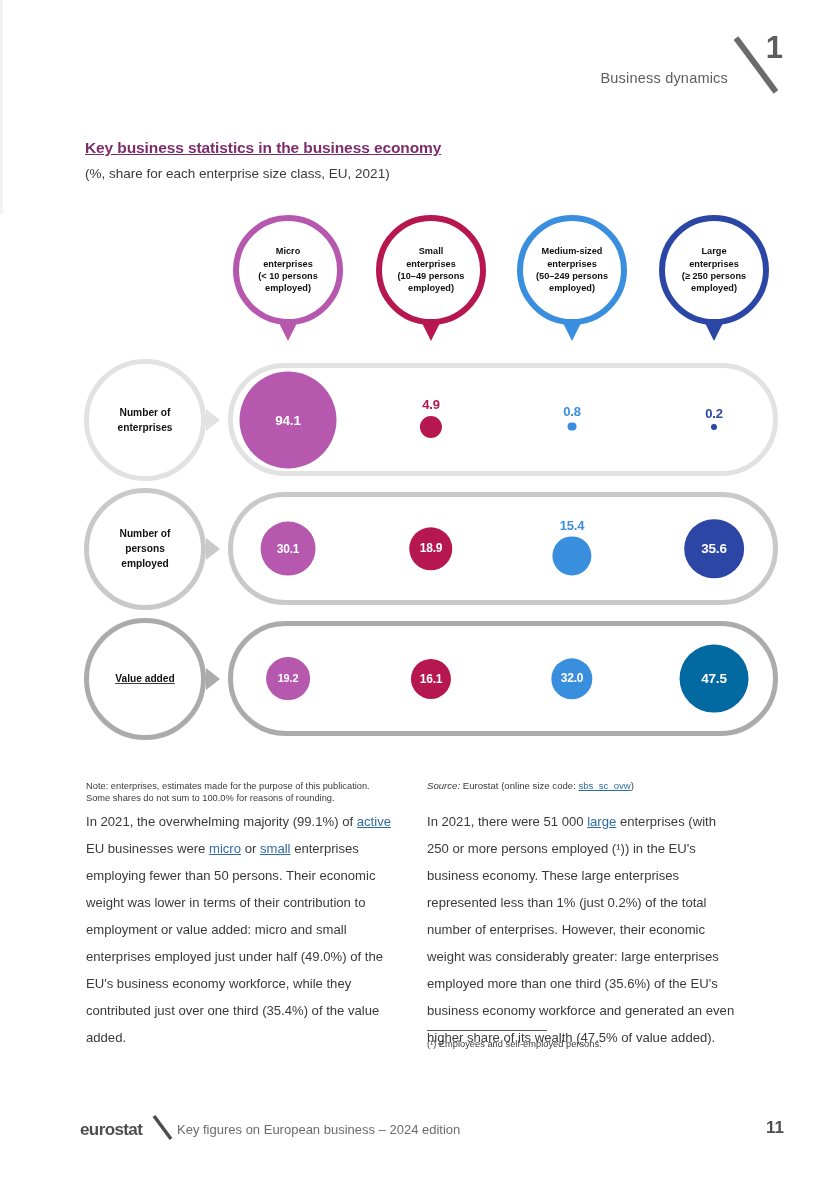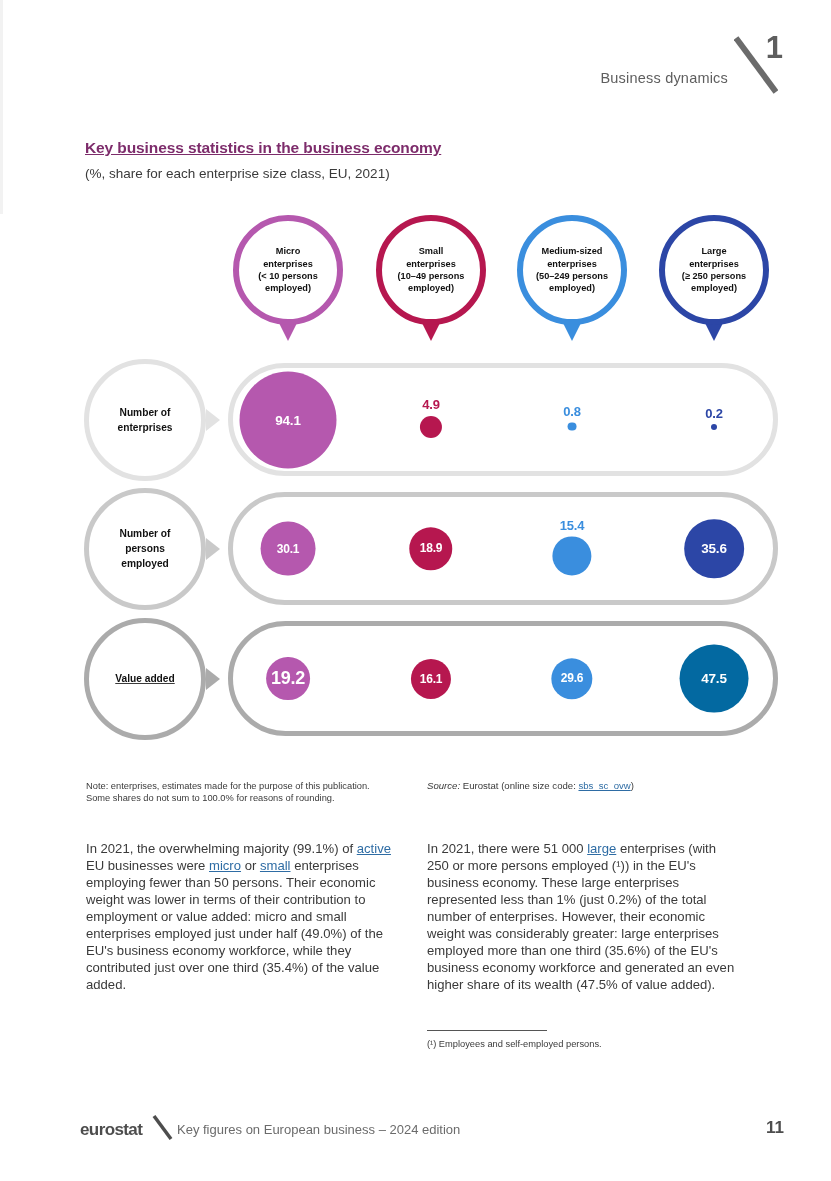--- a/index.html
+++ b/index.html
@@ -199,24 +199,24 @@
     color: #3a3a3a;
   }
   .source i { font-style: italic; }
   .link {
     color: #2e6ca4;
   }
 
   
   .col {
     position: absolute;
-    top: 840px;
+    top: 808px;
     width: 310px;
     font-size: 13.1px;
-    line-height: 17px;
+    line-height: 27px;
     color: #3a3a3a;
   }
   .col-left { left: 86px; }
   .col-right { left: 427px; }
 
   .footnote-rule {
     position: absolute;
     left: 427px; top: 1030px;
     width: 120px; height: 1px;
     background: #555;
@@ -347,27 +347,27 @@
       <div class="bubble" style="width: 39.2428px; height: 39.2428px; background: rgb(58, 142, 222); left: 572px; top: 555.5px;"></div>
       <div class="bubble" style="width: 59.6657px; height: 59.6657px; background: rgb(44, 70, 166); left: 714px; top: 548.5px;">
         <span class="bubble-val">35.6</span>
       </div>
       <div class="row-label-circle" style="top: 617.5px; border: 5px solid rgb(171, 171, 171); text-decoration: underline;">
         <div class="row-label-text">Value added</div>
       </div>
       <div class="row-arrow" style="left: 206px; top: 667.5px; border-left-color: rgb(171, 171, 171);"></div>
       <div class="row-capsule" style="top: 621px; height: 115px; border: 5px solid rgb(171, 171, 171);"></div>
       <div class="bubble" style="width: 43.8178px; height: 43.8178px; background: rgb(181, 88, 174); left: 288px; top: 678.5px;">
-        <span class="bubble-val" style="font-size: 18px;">19.2</span>
+        <span class="bubble-val" style="font-size: 11px;">19.2</span>
       </div>
       <div class="bubble" style="width: 40.1248px; height: 40.1248px; background: rgb(182, 23, 79); left: 431px; top: 678.5px;">
         <span class="bubble-val" style="font-size: 12px;">16.1</span>
       </div>
       <div class="bubble" style="width: 41.3521px; height: 41.3521px; background: rgb(58, 142, 222); left: 572px; top: 678.5px;">
-        <span class="bubble-val" style="font-size: 12px;">29.6</span>
+        <span class="bubble-val" style="font-size: 12px;">32.0</span>
       </div>
       <div class="bubble" style="width: 68.9202px; height: 68.9202px; background: #0369a1; left: 714px; top: 678.5px;">
         <span class="bubble-val">47.5</span>
       </div>
     </div>
 
   <div class="note">Note: enterprises, estimates made for the purpose of this publication. Some shares do not sum to 100.0% for reasons of rounding.</div>
   <div class="source">
     <i>Source:</i>
     <span>Eurostat (online size code:</span>

